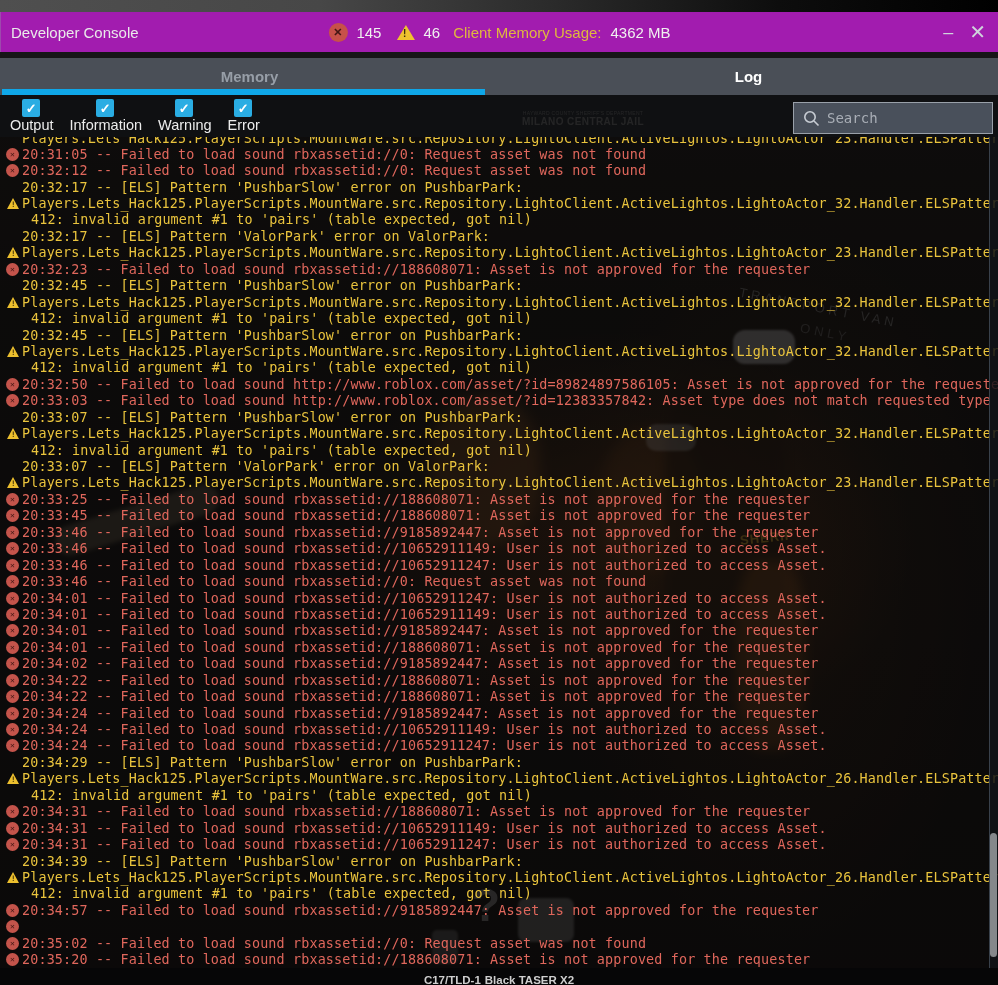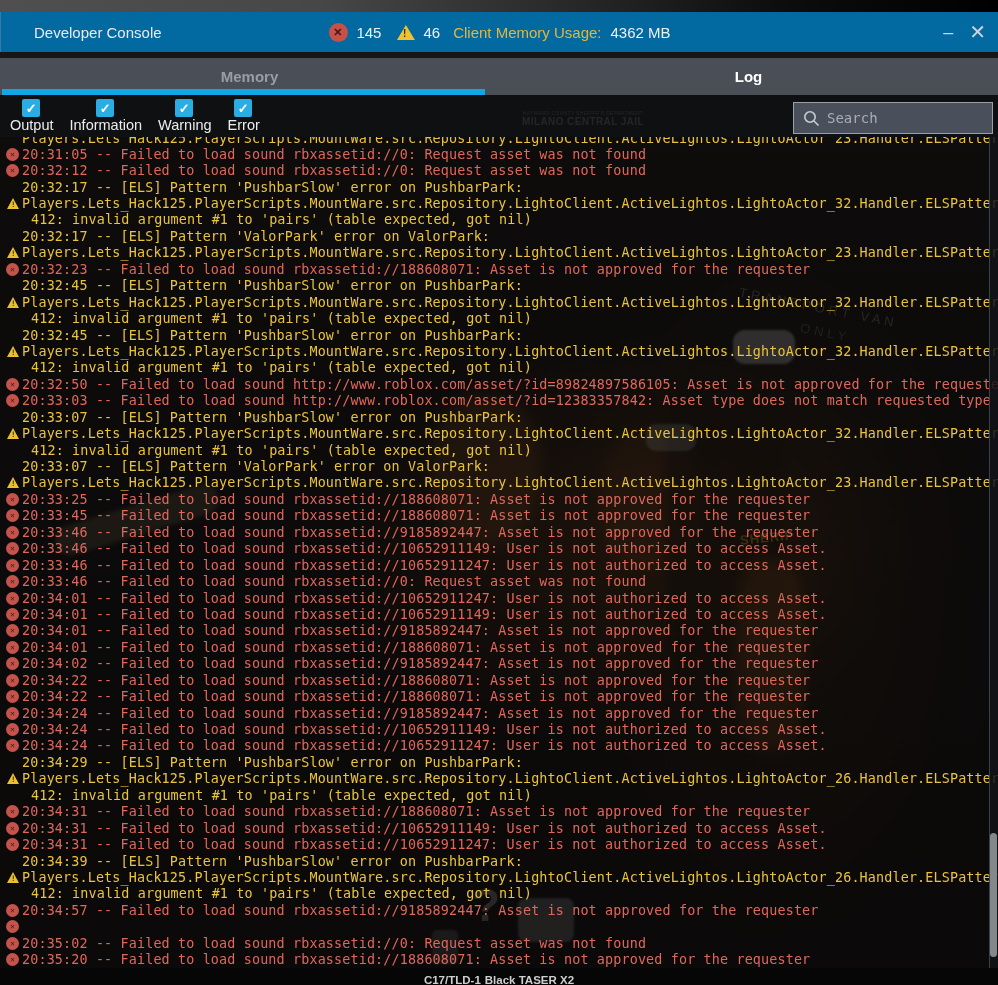--- a/index.html
+++ b/index.html
@@ -41,22 +41,22 @@
   .qmark { left:472px; top:878px; color:#949494; opacity:.5; font-size:46px; font-weight:bold; }
   .hotblob { left:518px; top:898px; width:56px; height:44px; background:#8f8f8f; opacity:.4;
       border-radius:8px; filter:blur(1px); }
   .hotblob2 { left:432px; top:930px; width:26px; height:34px; background:#7e7e7e; opacity:.35;
       border-radius:5px; filter:blur(1px); }
 
   
   .topstrip { position:absolute; z-index:2; left:0; top:0; width:998px; height:12px;
       background:linear-gradient(90deg,#4f4f4f 0%,#474747 32%,#2b2b2b 55%,#0d0d0d 78%,#000 100%); }
   .titlebar { position:absolute; z-index:2; left:0; top:12px; width:998px; height:40px;
-      background:#0369a1; display:flex; align-items:center;
-      border-left:1px solid rgba(150,160,170,.35);padding-left:23px; }
+      background:#a21caf; display:flex; align-items:center;
+      border-left:1px solid rgba(150,160,170,.35); }
   .win-title { margin-left:10px; color:#eaeaea; font-size:15px; }
   .tb-center { position:absolute; left:50%; transform:translateX(-50%);
       display:flex; align-items:center; gap:9px; }
   .err-badge { width:19px; height:19px; border-radius:50%; background:#c75149;
       display:flex; align-items:center; justify-content:center;
       color:rgba(45,12,10,.85); font-size:11px; font-weight:bold; }
   .count { color:#f0f0f0; font-size:15px; }
   .warn-tri { position:relative; width:0; height:0; margin-left:6px;
       border-left:9px solid transparent; border-right:9px solid transparent;
       border-bottom:15px solid #efc22f; }

